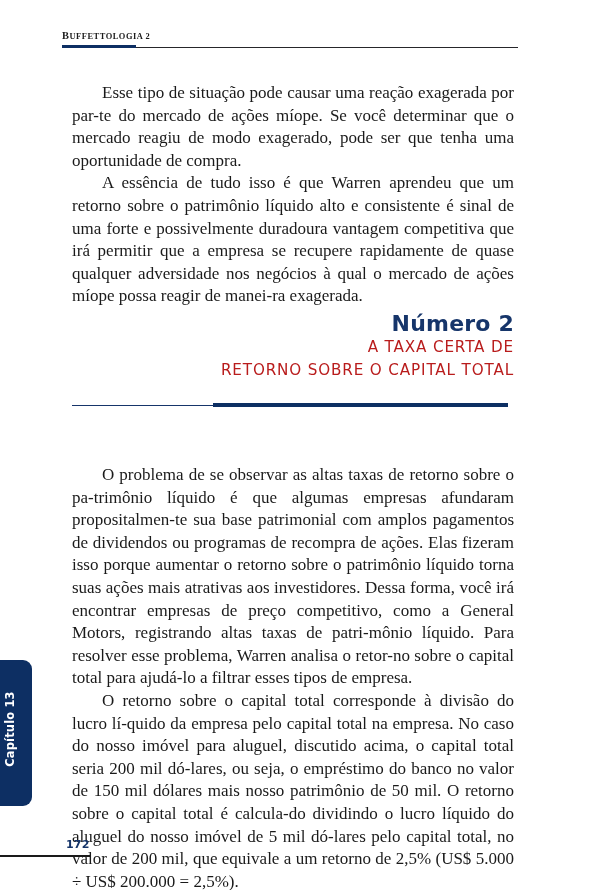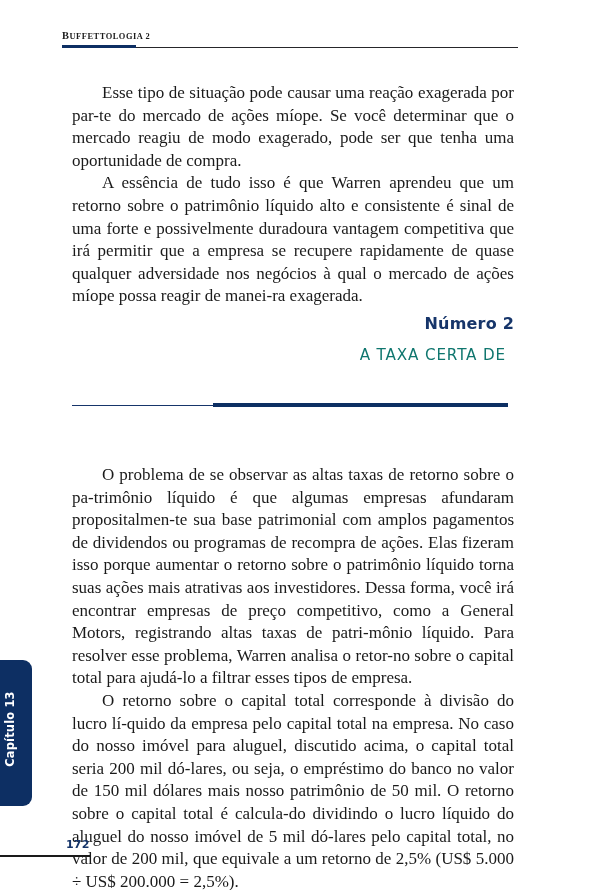--- a/index.html
+++ b/index.html
@@ -84,34 +84,34 @@
   .section-head {
     position: absolute;
     left: 72px;
     top: 312px;
     width: 442px;
     text-align: right;
     font-family: "DejaVu Sans", "Liberation Sans", sans-serif;
     color: #16356a;
   }
   .section-number {
-    font-size: 16px;
+    font-size: 22px;
     font-weight: 700;
     letter-spacing: 0.2px;
     line-height: 24px;
     margin: 0;
   }
   .section-title {
-    margin: 8px;
+    margin: 0;
     font-size: 15.2px;
     font-weight: 400;
     letter-spacing: 0.85px;
     line-height: 23px;
     text-transform: uppercase;
-    color: #0f766e;
+    color: #b91c1c;
   }
 
   .section-rule-thin {
     position: absolute;
     left: 72px;
     top: 405px;
     width: 141px;
     height: 1.4px;
     background: #16356a;
   }
@@ -181,20 +181,21 @@
   <div class="head-rule-accent"></div>
 
   <div class="col" id="block-one">
     <p class="body">Esse tipo de situação pode causar uma reação exagerada por par-te do mercado de ações míope. Se você determinar que o mercado reagiu de modo exagerado, pode ser que tenha uma oportunidade de compra.</p>
     <p class="body">A essência de tudo isso é que Warren aprendeu que um retorno sobre o patrimônio líquido alto e consistente é sinal de uma forte e possivelmente duradoura vantagem competitiva que irá permitir que a empresa se recupere rapidamente de quase qualquer adversidade nos negócios à qual o mercado de ações míope possa reagir de manei-ra exagerada.</p>
   </div>
 
   <div class="section-head">
     <p class="section-number">Número 2</p>
     <p class="section-title">A TAXA CERTA DE</p>
+    <p class="section-title">RETORNO SOBRE O CAPITAL TOTAL</p>
   </div>
   <div class="section-rule-thin"></div>
   <div class="section-rule-thick"></div>
 
   <div class="col" id="block-two">
     <p class="body">O problema de se observar as altas taxas de retorno sobre o pa-trimônio líquido é que algumas empresas afundaram propositalmen-te sua base patrimonial com amplos pagamentos de dividendos ou programas de recompra de ações. Elas fizeram isso porque aumentar o retorno sobre o patrimônio líquido torna suas ações mais atrativas aos investidores. Dessa forma, você irá encontrar empresas de preço competitivo, como a General Motors, registrando altas taxas de patri-mônio líquido. Para resolver esse problema, Warren analisa o retor-no sobre o capital total para ajudá-lo a filtrar esses tipos de empresa.</p>
     <p class="body">O retorno sobre o capital total corresponde à divisão do lucro lí-quido da empresa pelo capital total na empresa. No caso do nosso imóvel para aluguel, discutido acima, o capital total seria 200 mil dó-lares, ou seja, o empréstimo do banco no valor de 150 mil dólares mais nosso patrimônio de 50 mil. O retorno sobre o capital total é calcula-do dividindo o lucro líquido do aluguel do nosso imóvel de 5 mil dó-lares pelo capital total, no valor de 200 mil, que equivale a um retorno de 2,5% (US$ 5.000 ÷ US$ 200.000 = 2,5%).</p>
     <p class="body">Warren está em busca de uma forte taxa de retorno sobre o capital</p>
   </div>
 

